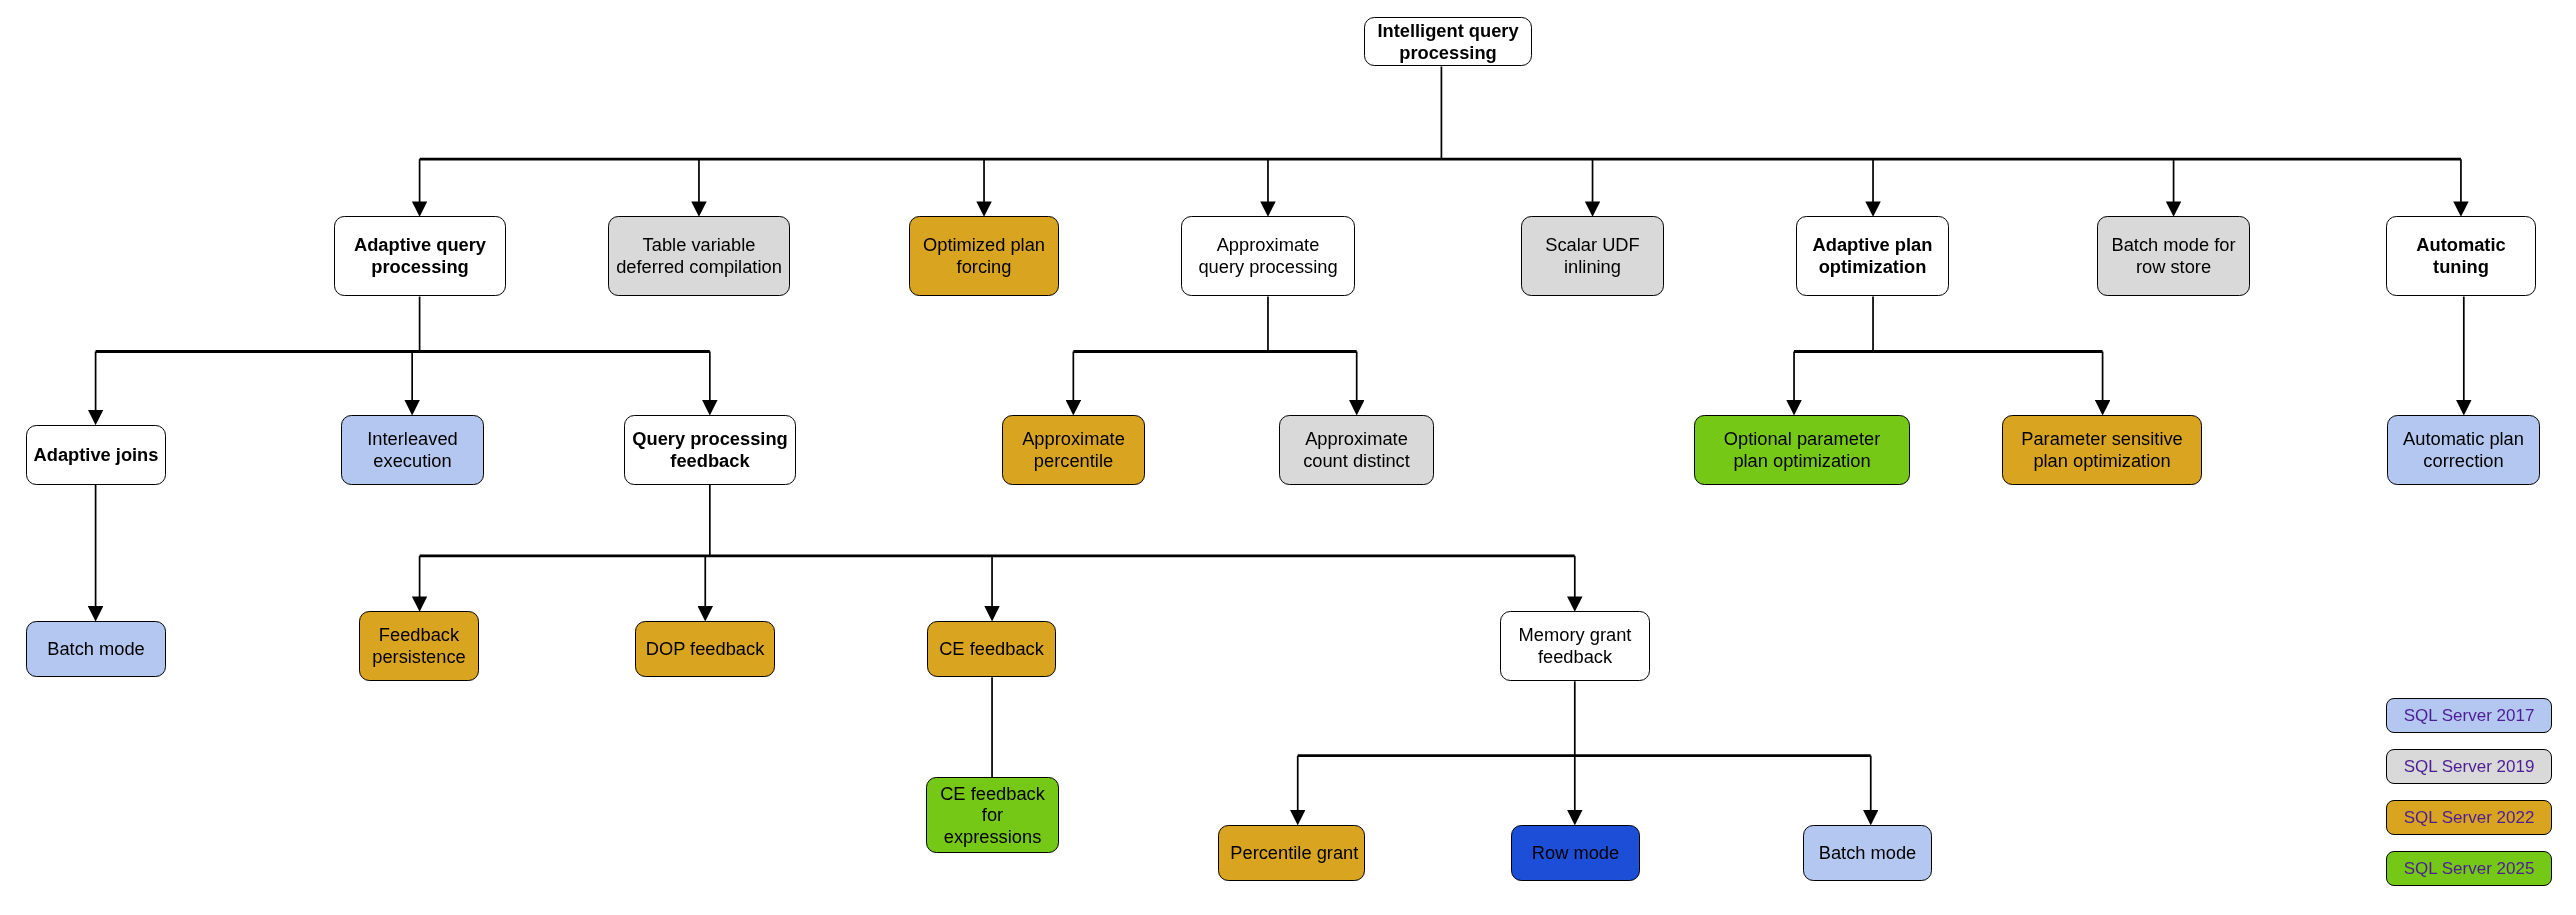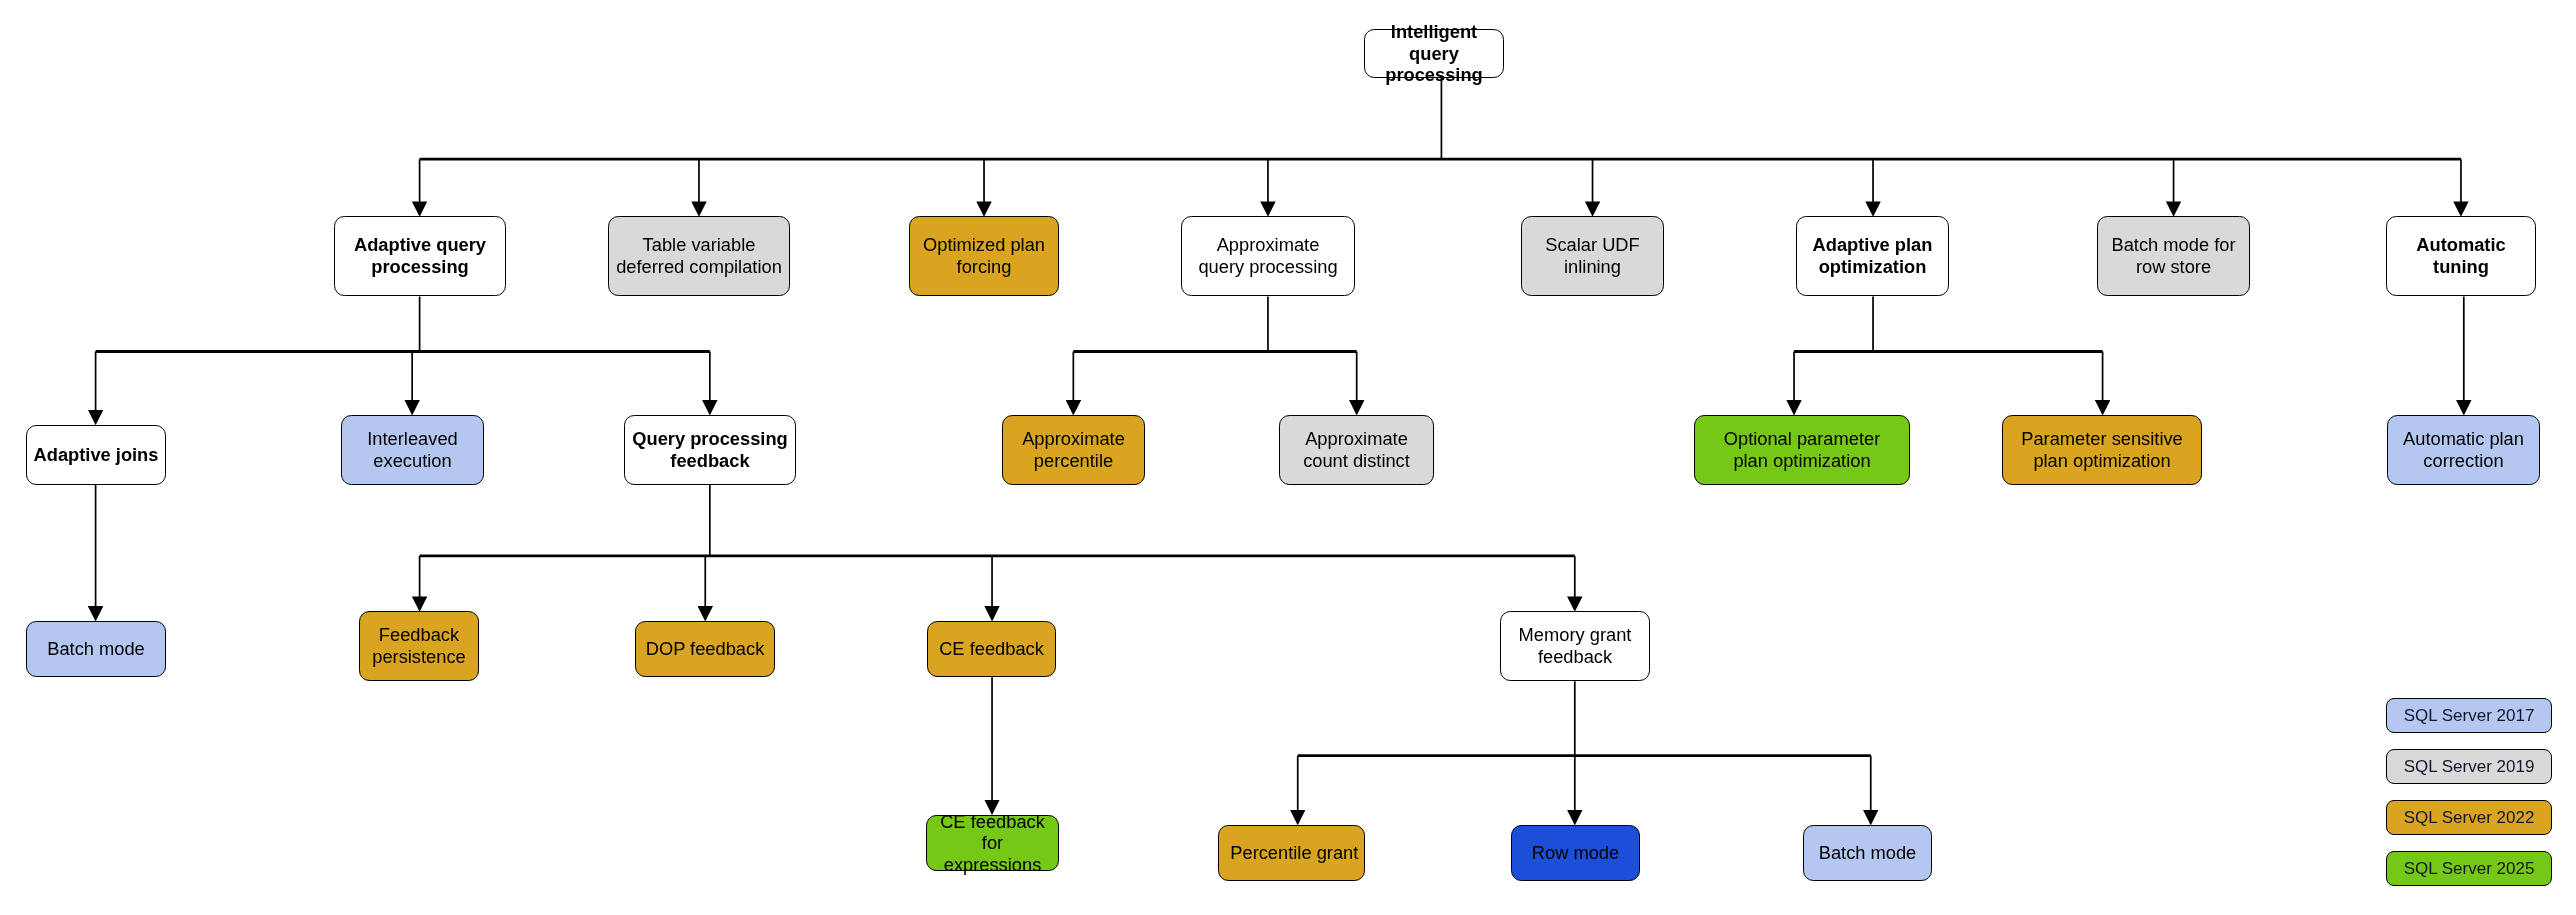--- a/index.html
+++ b/index.html
@@ -48,21 +48,21 @@
   .legend-item {
     position: absolute;
     box-sizing: border-box;
     border: 1.7px solid #000000;
     border-radius: 8px;
     display: flex;
     align-items: center;
     justify-content: center;
     font-size: 17px;
     font-family: "Liberation Sans", sans-serif;
-    color: #0f172a;
+    color: #4c1d95;
   }
 </style>
 </head>
 <body>
 
 <div id="stage">
 
   <svg id="edges" viewBox="0 0 4500 1600" width="2576" height="916">
     <defs>
       <marker id="arrow" viewBox="0 0 12 12" refX="9" refY="6" markerWidth="9" markerHeight="9" orient="auto-start-reverse">
@@ -115,21 +115,21 @@
       <path d="M 2751 1190 L 2751 1320"></path>
       <path d="M 2267 1320 L 3268 1320" stroke-width="5"></path>
       <path d="M 2267 1320 L 2267 1435" marker-end="url(#arrow)"></path>
       <path d="M 2751 1320 L 2751 1435" marker-end="url(#arrow)"></path>
       <path d="M 3268 1320 L 3268 1435" marker-end="url(#arrow)"></path>
 
     </g>
   </svg>
 
   <div id="node-layer">
-      <div class="node bold root" style="left: 1364px; top: 17px; width: 140px; height: 49px; background: rgb(255, 255, 255); font-size: 18.3px; margin-top: 12px;">
+      <div class="node bold root" style="left: 1364px; top: 17px; width: 168px; height: 49px; background: rgb(255, 255, 255); font-size: 18.3px;">
         <span class="label">Intelligent query
 processing</span>
       </div>
       <div class="node bold" style="left: 334px; top: 216px; width: 172px; height: 80px; background: rgb(255, 255, 255); font-size: 18.3px;">
         <span class="label">Adaptive query
 processing</span>
       </div>
       <div class="node" style="left: 608px; top: 216px; width: 182px; height: 80px; background: rgb(217, 217, 217); font-size: 18.3px;">
         <span class="label">Table variable
 deferred compilation</span>
@@ -199,21 +199,21 @@
       <div class="node" style="left: 635px; top: 621px; width: 140px; height: 56px; background: rgb(217, 165, 32); font-size: 18.3px;">
         <span class="label">DOP feedback</span>
       </div>
       <div class="node" style="left: 927px; top: 621px; width: 129px; height: 56px; background: rgb(217, 165, 32); font-size: 18.3px;">
         <span class="label">CE feedback</span>
       </div>
       <div class="node" style="left: 1500px; top: 611px; width: 150px; height: 70px; background: rgb(255, 255, 255); font-size: 18.3px;">
         <span class="label">Memory grant
 feedback</span>
       </div>
-      <div class="node" style="left: 926px; top: 815px; width: 133px; height: 56px; background: rgb(118, 200, 22); font-size: 18.3px;">
+      <div class="node" style="left: 926px; top: 777px; width: 133px; height: 76px; background: rgb(118, 200, 22); font-size: 18.3px;">
         <span class="label">CE feedback for
 expressions</span>
       </div>
       <div class="node" style="left: 1218px; top: 825px; width: 147px; height: 56px; background: rgb(217, 165, 32); font-size: 18.3px; text-align: right;">
         <span class="label">Percentile grant</span>
       </div>
       <div class="node" style="left: 1511px; top: 825px; width: 129px; height: 56px; background: #1d4ed8; font-size: 18.3px;">
         <span class="label">Row mode</span>
       </div>
       <div class="node" style="left: 1803px; top: 825px; width: 129px; height: 56px; background: rgb(179, 199, 240); font-size: 18.3px;">

